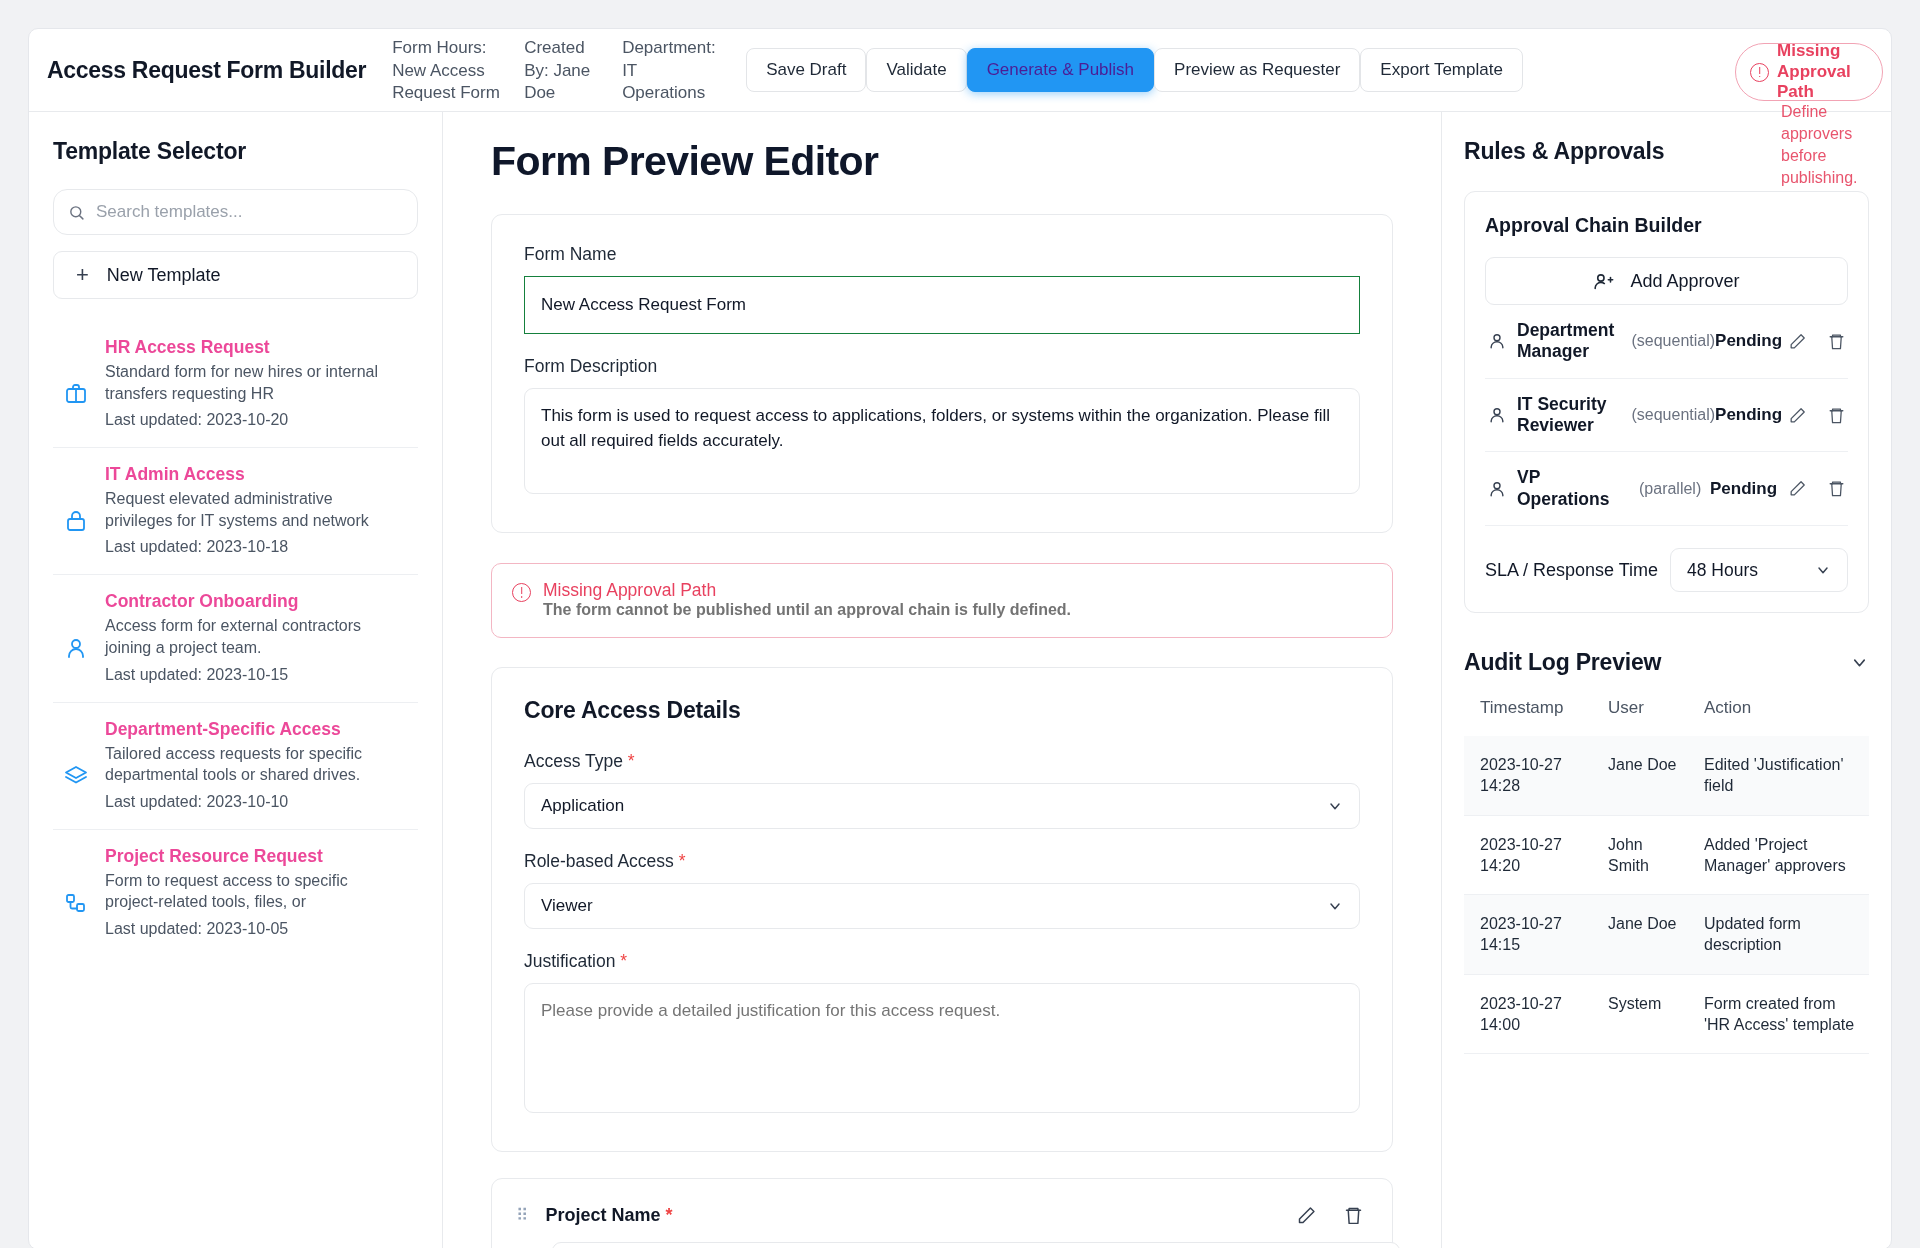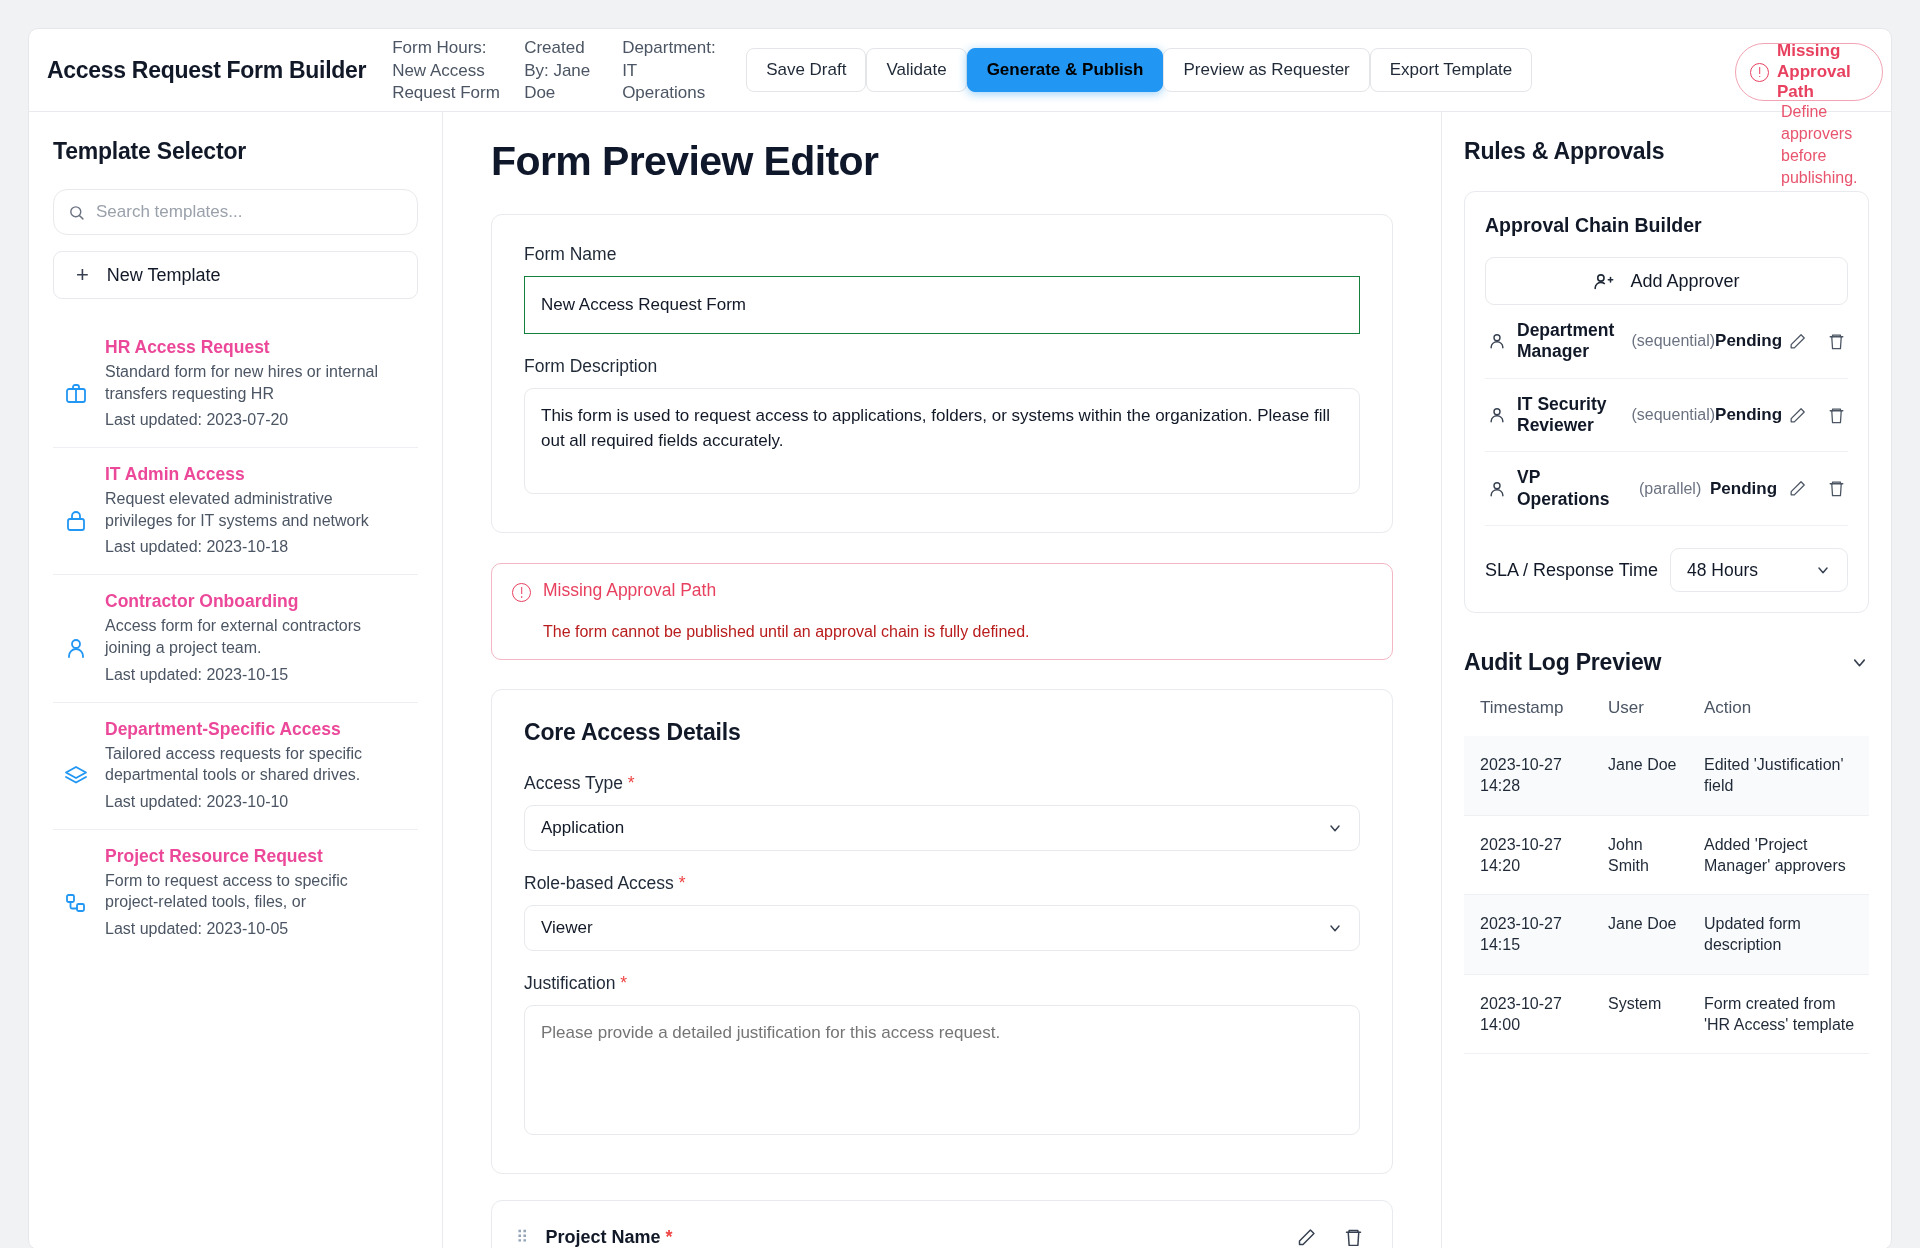--- a/index.html
+++ b/index.html
@@ -52,22 +52,22 @@
     font-size: 17px;
     color: #1f2937;
     padding: 11px 19px;
     white-space: nowrap;
     font-family: "Liberation Sans", sans-serif;
     cursor: pointer;
   }
   .btn.primary {
     background: #2196f3;
     border-color: #2196f3;
-    color: #000000;
-    font-weight: bold;
+    color: #4c1d95;
+    font-weight: normal;
     box-shadow: 0 2px 10px rgba(33,150,243,.45);
   }
   .alert-pill {
     position: absolute;
     left: 1706px; top: 14px;
     width: 148px; height: 58px;
     border: 1.5px solid #f2a3b4;
     border-radius: 30px;
     display: flex; align-items: center; gap: 8px;
     padding: 0 14px;
@@ -179,21 +179,21 @@
   }
   .gap { height: 22px; }
   .alert-box {
     margin-top: 30px;
     border: 1px solid #f3b6c3;
     border-radius: 10px;
     padding: 16px 20px 18px 20px;
     display: flex; gap: 12px;
   }
   .alert-title { color: #e8415f; font-size: 17.5px; font-weight: 500; }
-  .alert-desc { color: #b91c1c; font-size: 16px; margin-top: 22px; }
+  .alert-desc { color: #737373; font-size: 16px; margin-top: 0; font-weight: bold; }
   .card-h { font-size: 23px; font-weight: bold; color: #111827; margin-bottom: 27px; letter-spacing: -.2px; }
   .sel {
     width: 100%;
     border: 1px solid #e7e9ec;
     border-radius: 9px;
     height: 46px;
     padding: 0 16px;
     font-size: 17px; color: #111827;
     display: flex; align-items: center; justify-content: space-between;
     cursor: pointer;
@@ -326,21 +326,21 @@
           <div class="tpl-ico">
             <svg width="24" height="24" viewBox="0 0 24 24" fill="none" stroke="#2196f3" stroke-width="1.8" stroke-linecap="round" stroke-linejoin="round">
               <rect x="3" y="7" width="18" height="13" rx="2"></rect>
                 <path d="M9 7V5a2 2 0 0 1 2-2h2a2 2 0 0 1 2 2v2"></path>
                 <line x1="12" y1="7" x2="12" y2="20"></line>
             </svg>
           </div>
           <div class="tpl-body">
             <div class="tpl-name">HR Access Request</div>
             <div class="tpl-desc">Standard form for new hires or internal transfers requesting HR</div>
-            <div class="tpl-upd">Last updated: 2023-07-20</div>
+            <div class="tpl-upd">Last updated: 2023-10-20</div>
           </div>
         </div>
 
         <div class="tpl">
           <div class="tpl-ico">
             <svg width="24" height="24" viewBox="0 0 24 24" fill="none" stroke="#2196f3" stroke-width="1.8" stroke-linecap="round" stroke-linejoin="round">
               <rect x="4" y="10" width="16" height="11" rx="2"></rect>
                 <path d="M8 10V7a4 4 0 0 1 8 0v3"></path>
             </svg>
           </div>

